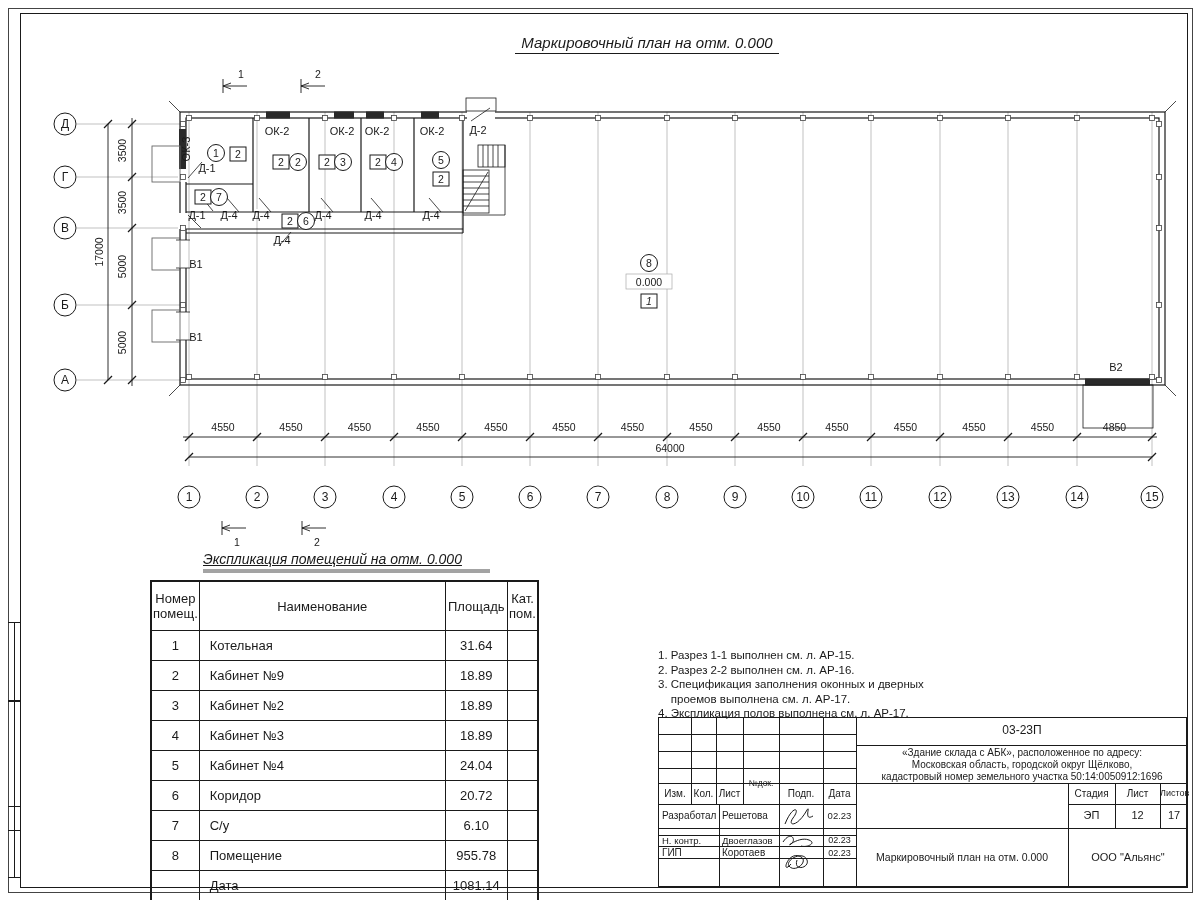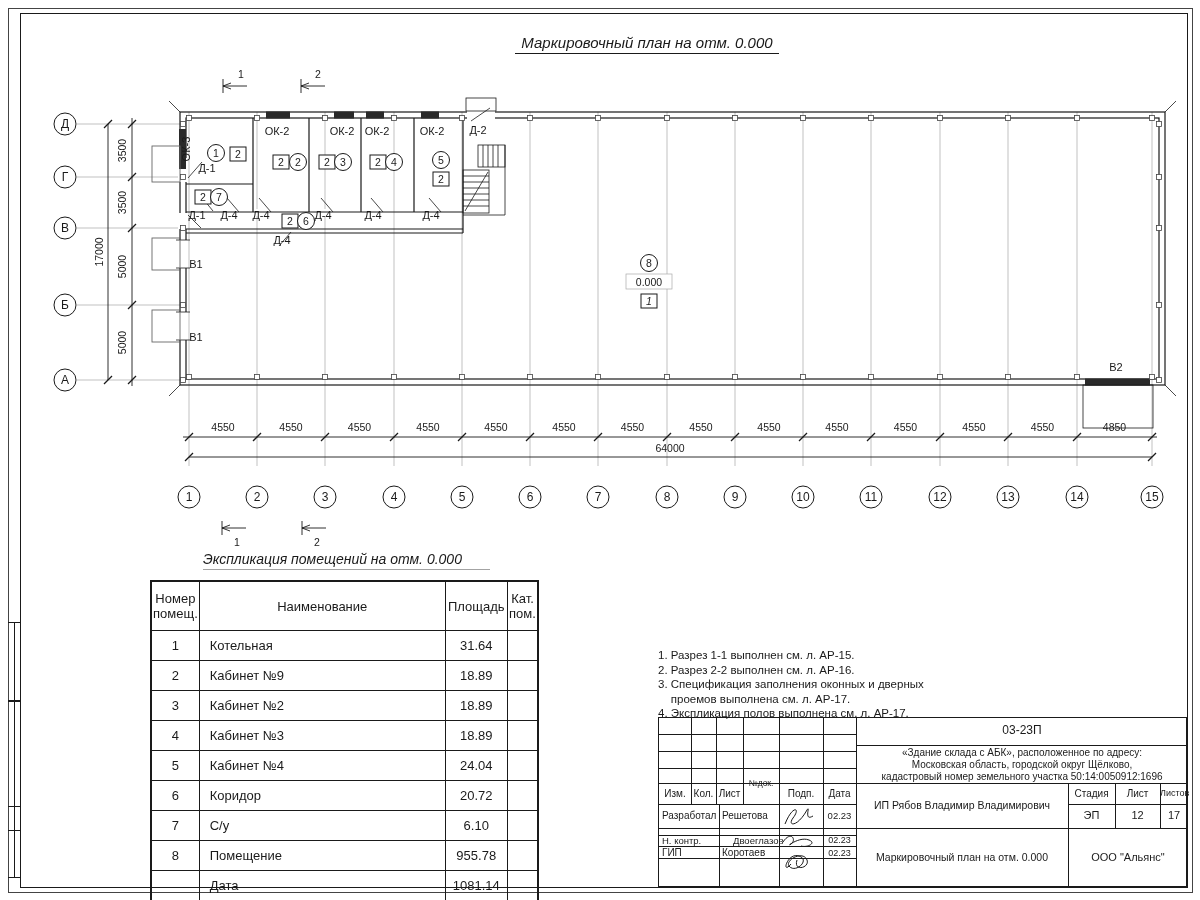--- a/index.html
+++ b/index.html
@@ -6,21 +6,21 @@
   #sheet{position:relative;width:1200px;height:900px;background:#fff;overflow:hidden;
          font-family:"Liberation Sans",sans-serif;color:#1a1a1a;}
   .abs{position:absolute;}
   .outer-frame{left:8px;top:8px;width:1183px;height:883px;border:1px solid #444;}
   .inner-frame{left:20px;top:13px;width:1166px;height:873px;border:1.5px solid #1a1a1a;}
   .hline{position:absolute;height:1px;background:#1a1a1a;}
   .vline{position:absolute;width:1px;background:#1a1a1a;}
   #main-title{left:515px;top:34px;width:264px;text-align:center;font-size:15px;font-style:italic;
               border-bottom:1px solid #1a1a1a;padding-bottom:2px;}
   #expl-title{left:203px;top:551px;width:287px;font-size:14px;font-style:italic;
-              border-bottom:1px solid #a3a3a3;padding-bottom:2px;}
+              border-bottom:4px solid #a3a3a3;padding-bottom:2px;text-decoration:underline;}
   
   #expl{left:150px;top:580px;border-collapse:collapse;table-layout:fixed;}
   #expl th,#expl td{border:1px solid #1a1a1a;font-weight:normal;font-size:13px;overflow:hidden;}
   #expl{border:2px solid #1a1a1a;}
   #expl thead th{height:46px;text-align:center;border-bottom:1.5px solid #1a1a1a;}
   #expl td{height:27px;}
   #expl td.c0,#expl td.c2{text-align:center;}
   #expl td.c1{padding-left:10px;}
   
   #notes{left:658px;top:648px;width:340px;font-size:11.5px;line-height:14.6px;white-space:pre-line;}
@@ -500,28 +500,27 @@
     <div class="t c" style="left:57px;top:70px;width:27px;">Лист</div>
     <div class="t c" style="left:84px;top:60px;width:36px;font-size:8.5px;">№док.</div>
     <div class="t c" style="left:120px;top:70px;width:44px;">Подп.</div>
     <div class="t c" style="left:164px;top:70px;width:33px;">Дата</div>
 
     <div class="t" style="left:3px;top:92px;">Разработал</div>
     <div class="t" style="left:63px;top:92px;">Решетова</div>
     <div class="t c" style="left:164px;top:92px;width:33px;font-size:9.5px;">02.23</div>
 
     <div class="t" style="left:3px;top:117px;font-size:9.5px;">Н. контр.</div>
-    <div class="t" style="left:63px;top:117px;font-size:9.5px;margin-left:11px;">Двоеглазов</div>
+    <div class="t" style="left:63px;top:117px;font-size:9.5px;">Двоеглазов</div>
     <div class="t c" style="left:164px;top:117px;width:33px;font-size:9px;">02.23</div>
 
     <div class="t" style="left:3px;top:129px;">ГИП</div>
     <div class="t" style="left:63px;top:129px;">Коротаев</div>
     <div class="t c" style="left:164px;top:130px;width:33px;font-size:9px;">02.23</div>
 
-    <div class="t c" style="left:197px;top:65px;width:212px;line-height:45px;font-size:10.5px;">ИП Рябов Владимир Владимирович</div>
     <div class="t c" style="left:409px;top:70px;width:47px;">Стадия</div>
     <div class="t c" style="left:456px;top:70px;width:45px;">Лист</div>
     <div class="t c" style="left:501px;top:70px;width:28px;font-size:9px;">Листов</div>
     <div class="t c" style="left:409px;top:91px;width:47px;font-size:11px;">ЭП</div>
     <div class="t c" style="left:456px;top:91px;width:45px;font-size:11px;">12</div>
     <div class="t c" style="left:501px;top:91px;width:28px;font-size:11px;">17</div>
     <div class="t c" style="left:197px;top:110px;width:212px;line-height:58px;font-size:10.5px;">Маркировочный план на отм. 0.000</div>
     <div class="t c" style="left:409px;top:110px;width:120px;line-height:58px;font-size:11px;">ООО "Альянс"</div>
 
     <svg style="position:absolute;left:118px;top:84px;" width="48" height="78" viewBox="0 0 48 78">

